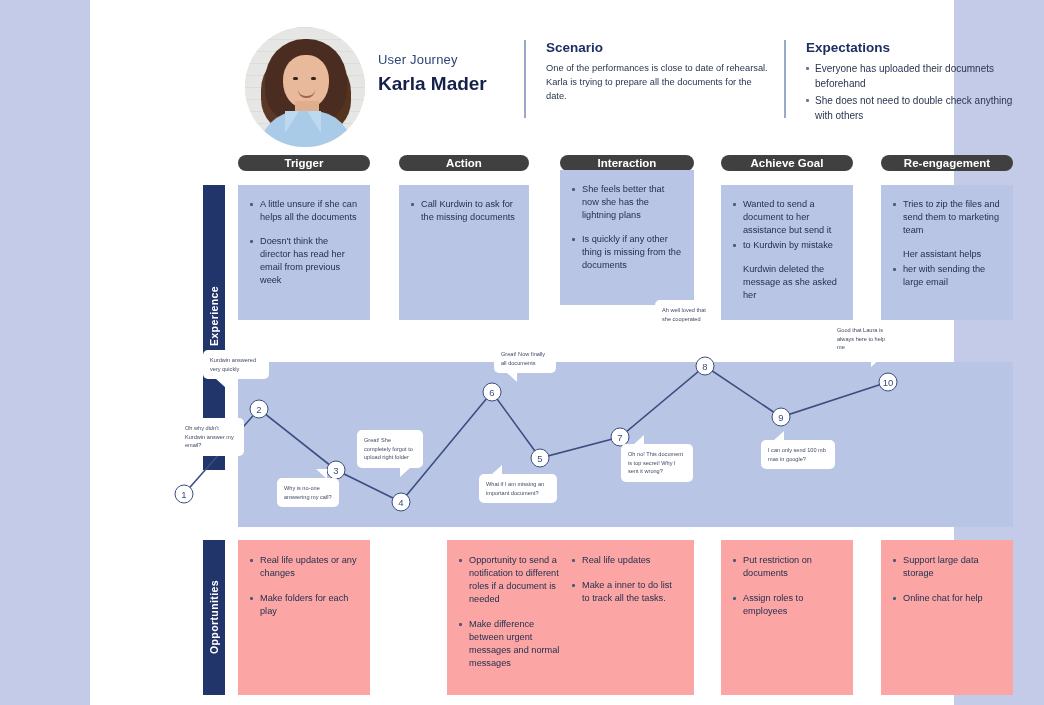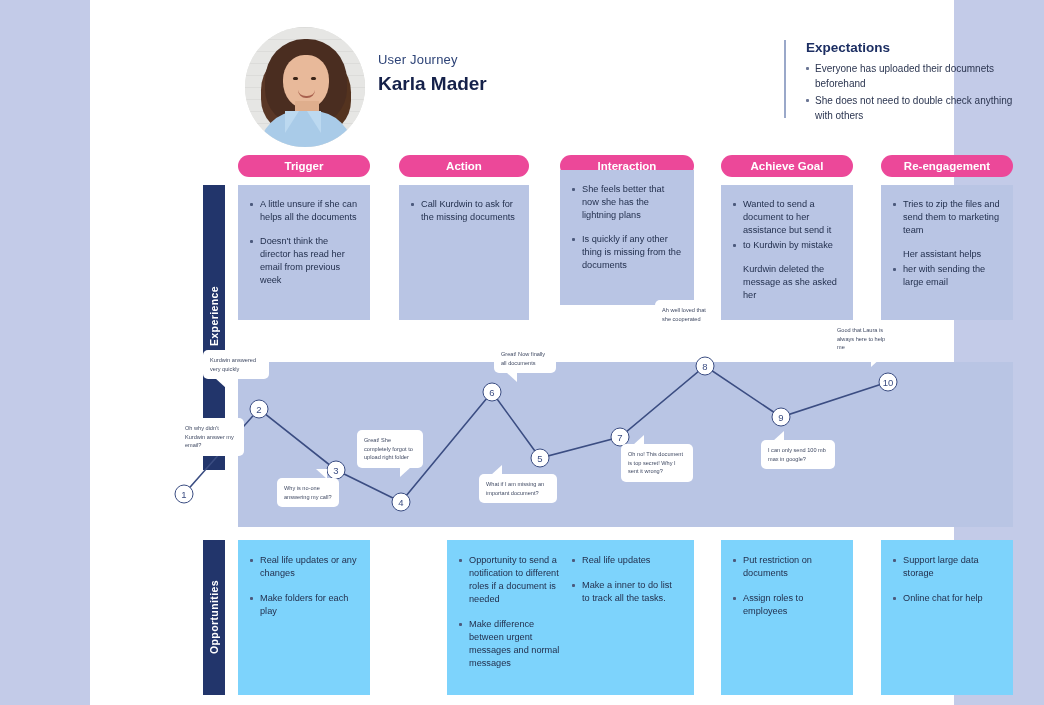--- a/index.html
+++ b/index.html
@@ -73,22 +73,22 @@
     font-size: 10px; color: #2b3550; line-height: 1.45;
     padding-left: 9px; position: relative; margin-bottom: 3px;
   }
   .info-list li::before {
     content: ""; position: absolute; left: 0; top: 5px;
     width: 3px; height: 3px; background: #6b7695; border-radius: 1px;
   }
 
   
   .pill {
-    position: absolute; top: 155px; height: 22px;
-    background: #ec4899; border-radius: 11px;
+    position: absolute; top: 155px; height: 16px;
+    background: #404040; border-radius: 11px;
     color: #fff; font-size: 11.5px; font-weight: bold;
     display: flex; align-items: center; justify-content: center;
   }
 
   
   .rowlabel {
     position: absolute; left: 113px; width: 22px;
     background: #22356b; color: #fff;
     display: flex; align-items: center; justify-content: center;
   }
@@ -138,21 +138,21 @@
     position: absolute; width: 0; height: 0; border-style: solid;
   }
   .tail-bl { left: 12px; bottom: -9px; border-width: 10px 0 0 11px; border-color: #fff transparent transparent transparent; }
   .tail-br { right: 12px; bottom: -9px; border-width: 10px 11px 0 0; border-color: #fff transparent transparent transparent; }
   .tail-tl { left: 12px; top: -9px; border-width: 0 0 10px 11px; border-color: transparent transparent #fff transparent; }
   .tail-tr { right: 12px; top: -9px; border-width: 0 11px 10px 0; border-color: transparent #fff transparent transparent; }
 
   
   .opp {
     position: absolute; top: 540px; height: 155px;
-    background: #7dd3fc; padding: 14px 12px 10px 12px;
+    background: #fca5a5; padding: 14px 12px 10px 12px;
   }
   .opp ul { list-style: none; }
   .opp li {
     font-size: 9.2px; color: #23304e; line-height: 1.42;
     padding-left: 10px; position: relative; margin-bottom: 12px;
   }
   .opp li::before {
     content: ""; position: absolute; left: 0; top: 5px;
     width: 3px; height: 3px; background: #4c5a7d; border-radius: 1px;
   }
@@ -175,20 +175,24 @@
       <div class="shirt"></div>
       <div class="collar-l"></div>
       <div class="collar-r"></div>
     </div>
 
     <div class="title-block">
       <div class="title-1">User Journey</div>
       <div class="title-2">Karla Mader</div>
     </div>
 
+    <div class="info-col" id="scenario-col">
+      <div class="info-h">Scenario</div>
+      <div class="info-p">One of the performances is close to date of rehearsal. Karla is trying to prepare all the documents for the date.</div>
+    </div>
 
     <div class="info-col" id="expect-col">
       <div class="info-h">Expectations</div>
       <ul class="info-list">
         <li>Everyone has uploaded their documnets beforehand</li>
         <li>She does not need to double check anything with others</li>
       </ul>
     </div>
 
     <div class="pill" style="left:148px;  width:132px;">Trigger</div>

